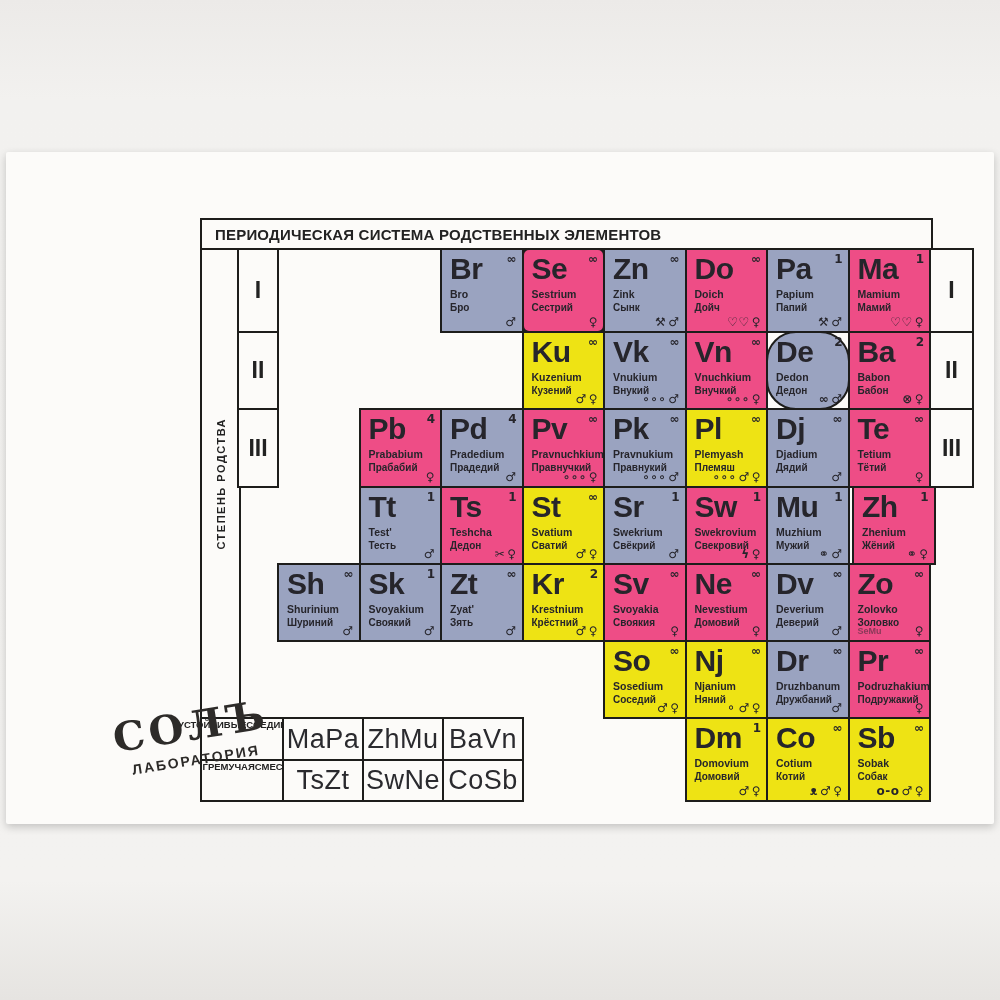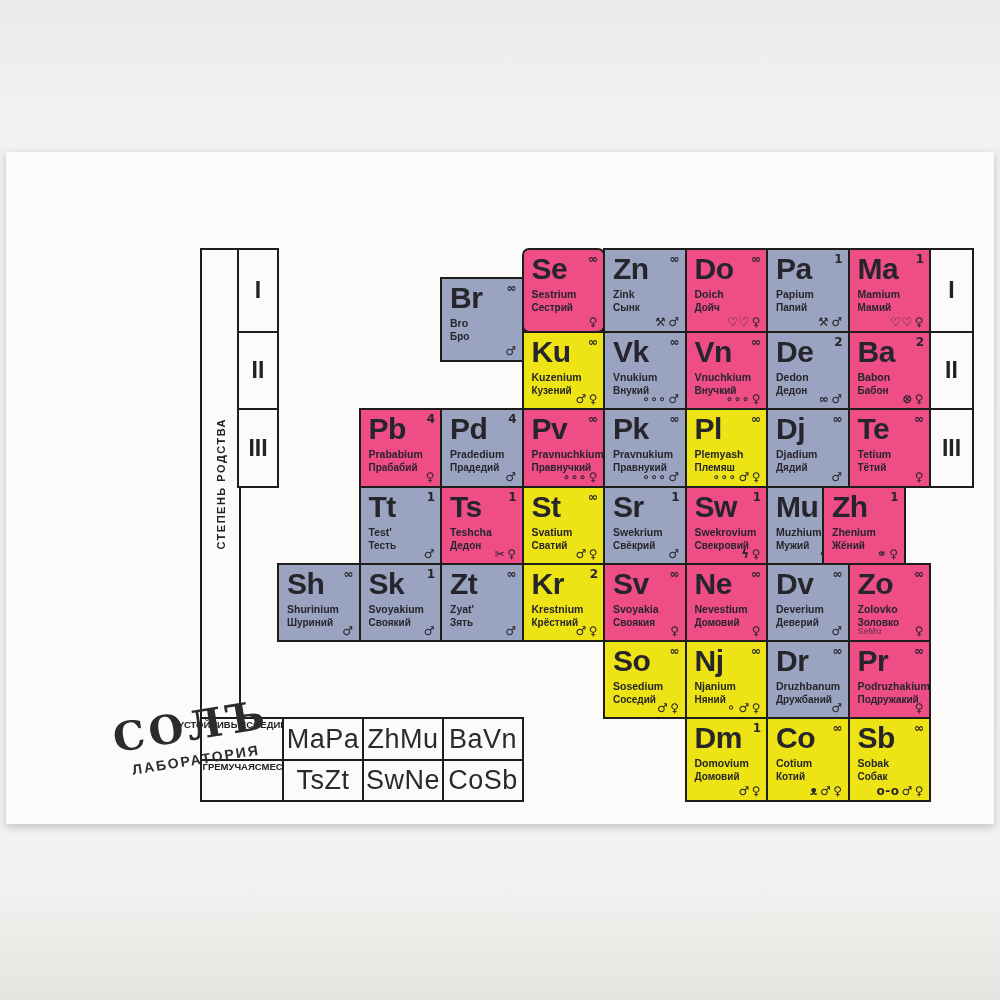--- a/index.html
+++ b/index.html
@@ -93,20 +93,23 @@
   .logo-line2{
     font-size:14px;font-weight:bold;letter-spacing:2px;margin-top:3px;
   }
 </style>
 </head>
 <body>
 
 <div class="page">
   <div class="card"></div>
 
+  <div class="title-box">
+    <span>ПЕРИОДИЧЕСКАЯ СИСТЕМА РОДСТВЕННЫХ ЭЛЕМЕНТОВ</span>
+  </div>
 
   <div class="side-col">
     <span class="vtext">СТЕПЕНЬ РОДСТВА</span>
   </div>
 
   <div class="comp-label" style="left:200px;top:717px;width:84px;height:44px">
     <span>УСТОЙЧИВЫЕ</span>
     <span>СОЕДИНЕНИЯ</span>
   </div>
   <div class="comp-val" style="left:282px;top:717px;width:82px;height:44px">MaPa</div>
@@ -118,21 +121,21 @@
     <span>СМЕСЬ</span>
   </div>
   <div class="comp-val" style="left:282px;top:759px;width:82px;height:43px">TsZt</div>
   <div class="comp-val" style="left:362px;top:759px;width:82px;height:43px">SwNe</div>
   <div class="comp-val" style="left:442px;top:759px;width:82px;height:43px">CoSb</div>
 
   <div class="logo">
     <div class="logo-line1">СОЛЪ</div>
     <div class="logo-line2">ЛАБОРАТОРИЯ</div>
   </div>
-<div class="cell" style="left: 440px; top: 248px; width: 83.5px; height: 85px; background: rgb(154, 163, 192); margin-top: 29px;">
+<div class="cell" style="left: 440px; top: 248px; width: 83.5px; height: 85px; background: rgb(154, 163, 192);">
       <span class="sym">Br</span>
       <span class="badge">∞</span>
       <span class="latin">Bro</span>
       <span class="cyr">Бро</span>
       <span class="icons"><span class="icon">♂</span></span>
     </div>
     <div class="cell" style="left: 521.5px; top: 248px; width: 83.5px; height: 85px; background: rgb(238, 77, 134); border-radius: 7px;">
       <span class="sym">Se</span>
       <span class="badge">∞</span>
       <span class="latin">Sestrium</span>
@@ -181,21 +184,21 @@
       <span class="cyr">Внукий</span>
       <span class="icons"><span class="icon">∘∘∘</span><span class="icon">♂</span></span>
     </div>
     <div class="cell" style="left: 684.5px; top: 331px; width: 83.5px; height: 79px; background: rgb(238, 77, 134);">
       <span class="sym">Vn</span>
       <span class="badge">∞</span>
       <span class="latin">Vnuchkium</span>
       <span class="cyr">Внучкий</span>
       <span class="icons"><span class="icon">∘∘∘</span><span class="icon">♀</span></span>
     </div>
-    <div class="cell" style="left: 766px; top: 331px; width: 83.5px; height: 79px; background: rgb(154, 163, 192);">
+    <div class="cell" style="left: 766px; top: 331px; width: 83.5px; height: 79px; background: rgb(154, 163, 192); border-radius: 30px;">
       <span class="sym">De</span>
       <span class="badge">2</span>
       <span class="latin">Dedon</span>
       <span class="cyr">Дедон</span>
       <span class="icons"><span class="icon">∞</span><span class="icon">♂</span></span>
     </div>
     <div class="cell" style="left: 847.5px; top: 331px; width: 83.5px; height: 79px; background: rgb(238, 77, 134); padding-left: 18px;">
       <span class="sym">Ba</span>
       <span class="badge">2</span>
       <span class="latin">Babon</span>
@@ -286,21 +289,21 @@
       <span class="cyr">Свекровий</span>
       <span class="icons"><span class="icon">ϟ</span><span class="icon">♀</span></span>
     </div>
     <div class="cell" style="left: 766px; top: 486px; width: 83.5px; height: 79px; background: rgb(154, 163, 192);">
       <span class="sym">Mu</span>
       <span class="badge">1</span>
       <span class="latin">Muzhium</span>
       <span class="cyr">Мужий</span>
       <span class="icons"><span class="icon">⚭</span><span class="icon">♂</span></span>
     </div>
-    <div class="cell" style="left: 822px; top: 486px; width: 83.5px; height: 79px; background: rgb(238, 77, 134);">
+    <div class="cell" style="left: 852px; top: 486px; width: 83.5px; height: 79px; background: rgb(238, 77, 134);">
       <span class="sym">Zh</span>
       <span class="badge">1</span>
       <span class="latin">Zhenium</span>
       <span class="cyr">Жёний</span>
       <span class="icons"><span class="icon">⚭</span><span class="icon">♀</span></span>
     </div>
     <div class="cell" style="left: 277px; top: 563px; width: 83.5px; height: 79px; background: rgb(154, 163, 192);">
       <span class="sym">Sh</span>
       <span class="badge">∞</span>
       <span class="latin">Shurinium</span>

